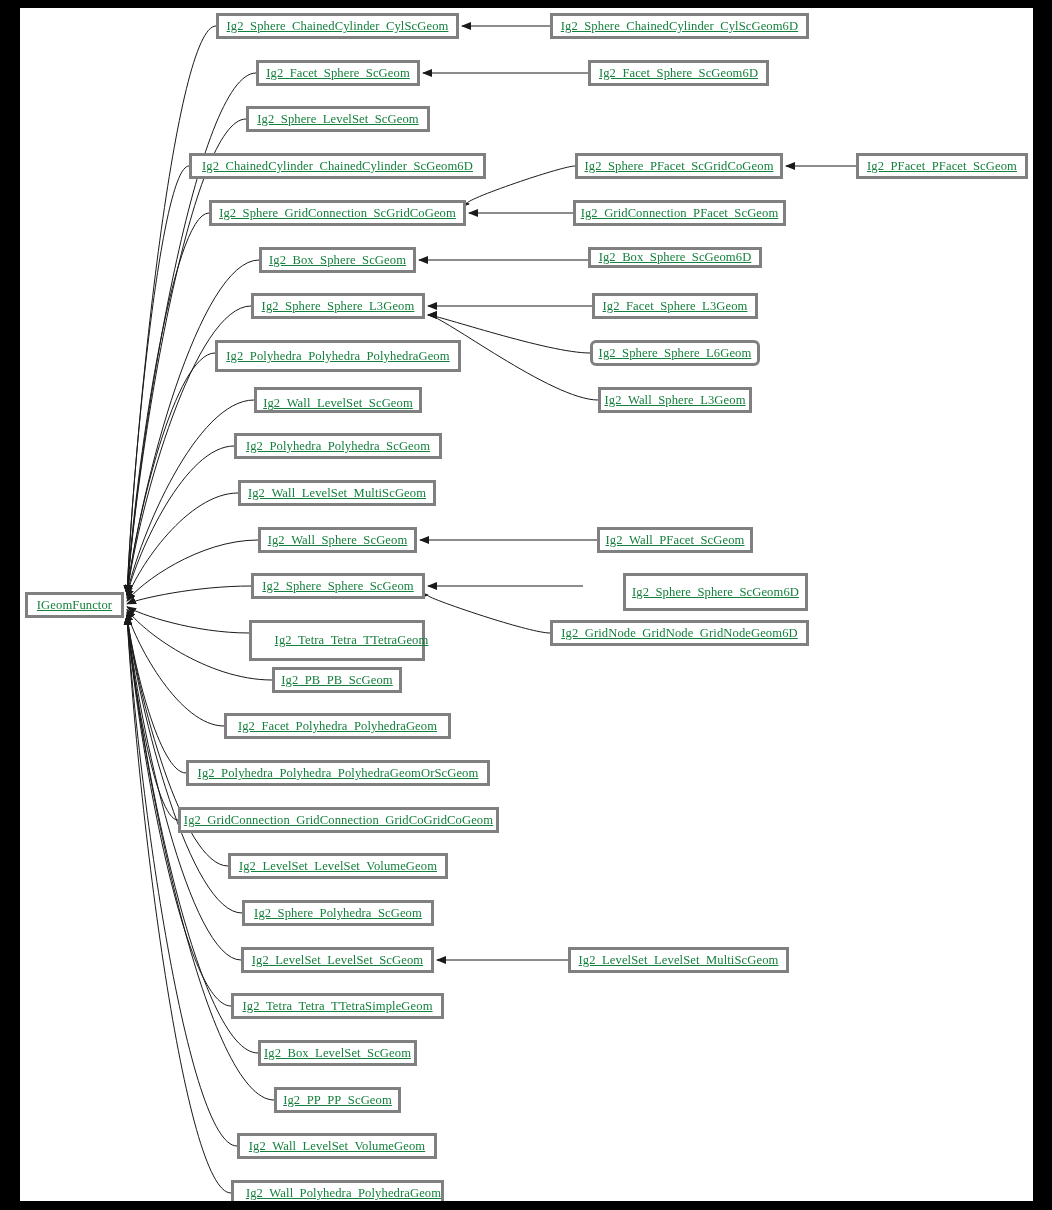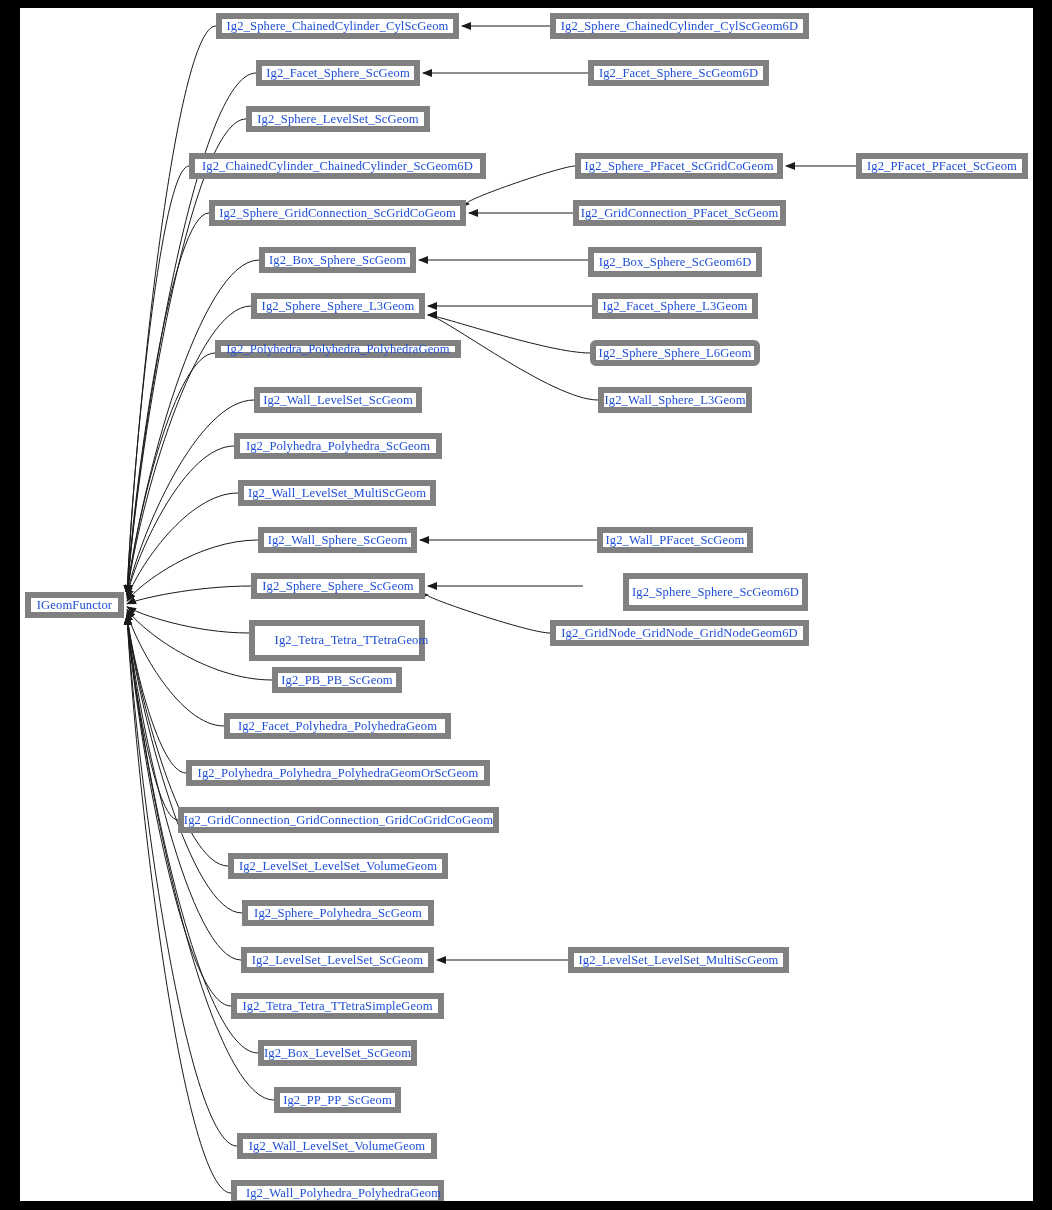--- a/index.html
+++ b/index.html
@@ -25,30 +25,31 @@
   #svg-layer {
     position: absolute;
     left: 0;
     top: 0;
     width: 1013px;
     height: 1193px;
   }
   .node {
     position: absolute;
     box-sizing: border-box;
-    border: 6px solid #a16207;
+    border: 3px solid #a16207;
     background: #ffffff;
-    color: #1d4ed8;
+    color: #15803d;
     font-size: 12.6px;
     line-height: 1;
     white-space: nowrap;
     display: flex;
     align-items: center;
     justify-content: center;
     letter-spacing: 0.1px;
+    text-decoration: underline;
   }
   .node.root {
     font-size: 12.6px;
   }
 </style>
 </head>
 <body>
 
 <div id="canvas">
   <svg id="svg-layer" viewBox="0 0 1013 1193" xmlns="http://www.w3.org/2000/svg">
@@ -115,21 +116,21 @@
       </div>
       <div class="node" style="left: 189px; top: 192px; width: 257px; height: 26px; border-color: rgb(128, 128, 128);">
         <span>Ig2_Sphere_GridConnection_ScGridCoGeom</span>
       </div>
       <div class="node" style="left: 239px; top: 239px; width: 157px; height: 26px; border-color: rgb(128, 128, 128);">
         <span>Ig2_Box_Sphere_ScGeom</span>
       </div>
       <div class="node" style="left: 231px; top: 285px; width: 174px; height: 26px; border-color: rgb(128, 128, 128);">
         <span>Ig2_Sphere_Sphere_L3Geom</span>
       </div>
-      <div class="node" style="left: 195px; top: 332px; width: 246px; height: 18px; border-color: rgb(128, 128, 128);">
+      <div class="node" style="left: 195px; top: 332px; width: 246px; height: 32px; border-color: rgb(128, 128, 128);">
         <span>Ig2_Polyhedra_Polyhedra_PolyhedraGeom</span>
       </div>
       <div class="node" style="left: 234px; top: 379px; width: 168px; height: 26px; border-color: rgb(128, 128, 128); align-items: flex-end;">
         <span>Ig2_Wall_LevelSet_ScGeom</span>
       </div>
       <div class="node" style="left: 214px; top: 425px; width: 208px; height: 26px; border-color: rgb(128, 128, 128);">
         <span>Ig2_Polyhedra_Polyhedra_ScGeom</span>
       </div>
       <div class="node" style="left: 218px; top: 472px; width: 198px; height: 26px; border-color: rgb(128, 128, 128);">
         <span>Ig2_Wall_LevelSet_MultiScGeom</span>
@@ -187,21 +188,21 @@
       </div>
       <div class="node" style="left: 555px; top: 145px; width: 208px; height: 26px; border-color: rgb(128, 128, 128);">
         <span>Ig2_Sphere_PFacet_ScGridCoGeom</span>
       </div>
       <div class="node" style="left: 836px; top: 145px; width: 172px; height: 26px; border-color: rgb(128, 128, 128);">
         <span>Ig2_PFacet_PFacet_ScGeom</span>
       </div>
       <div class="node" style="left: 553px; top: 192px; width: 213px; height: 26px; border-color: rgb(128, 128, 128);">
         <span>Ig2_GridConnection_PFacet_ScGeom</span>
       </div>
-      <div class="node" style="left: 568px; top: 239px; width: 174px; height: 30px; border-color: rgb(128, 128, 128);">
+      <div class="node" style="left: 568px; top: 239px; width: 174px; height: 21px; border-color: rgb(128, 128, 128);">
         <span>Ig2_Box_Sphere_ScGeom6D</span>
       </div>
       <div class="node" style="left: 572px; top: 285px; width: 166px; height: 26px; border-color: rgb(128, 128, 128);">
         <span>Ig2_Facet_Sphere_L3Geom</span>
       </div>
       <div class="node" style="left: 570px; top: 332px; width: 170px; height: 26px; border-color: rgb(128, 128, 128); border-radius: 6px;">
         <span>Ig2_Sphere_Sphere_L6Geom</span>
       </div>
       <div class="node" style="left: 578px; top: 379px; width: 154px; height: 26px; border-color: rgb(128, 128, 128);">
         <span>Ig2_Wall_Sphere_L3Geom</span>

